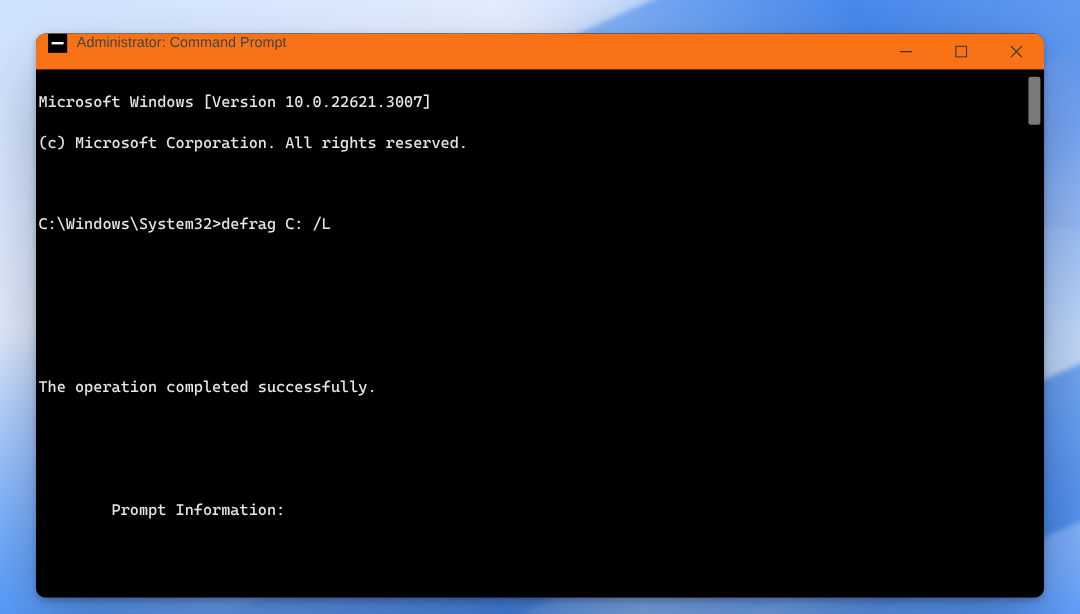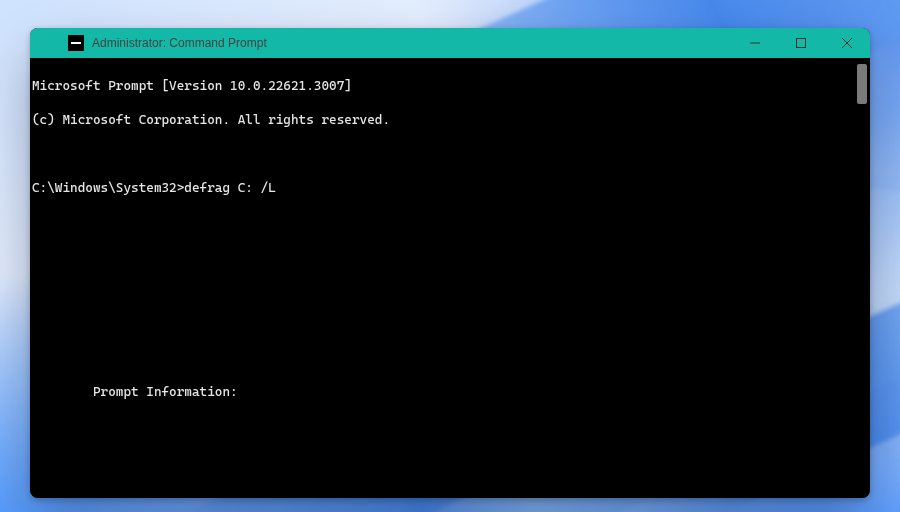--- a/index.html
+++ b/index.html
@@ -33,27 +33,26 @@
       width: 840px; height: 470px;
       background: #000;
       border-radius: 8px;
       box-shadow: 0 28px 60px rgba(0,20,60,0.35), 0 2px 6px rgba(0,0,0,0.25), inset 0 0 0 1px rgba(160,160,160,0.5);
       overflow: hidden;
       display: flex;
       flex-direction: column;
     }
     .titlebar {
       height: 30px;
-      background: #14b8a6;
+      background: #f97316;
       display: flex;
-      align-items: center;
+      align-items: flex-start;
       color: #444;
       font-size: 12px;
       user-select: none;
-      padding-left: 28px;
     }
     .app-icon {
       width: 16px; height: 16px;
       margin: 0 8px 0 10px;
       background: #000;
       position: relative;
       flex: 0 0 auto;
     }
     .app-icon::after{
       content:""; position:absolute; left:3px; top:7px; width:10px; height:2px; background:#fff;
@@ -115,27 +114,28 @@
     </div>
     <div class="winbtn">
       <svg width="10" height="10" viewBox="0 0 10 10">
           <path d="M0 0 L10 10 M10 0 L0 10" stroke="#333" stroke-width="1"></path>
         </svg>
     </div>
   </div>
 
   <div class="terminal-wrap">
     <div class="terminal">
-<div class="terminal-line">Microsoft Prompt [Version 10.0.22621.3007]</div>
+<div class="terminal-line">Microsoft Windows [Version 10.0.22621.3007]</div>
 <div class="terminal-line">(c) Microsoft Corporation. All rights reserved.</div>
 <div class="blank"></div>
 <div class="terminal-line">C:\Windows\System32&gt;defrag C: /L</div>
 <div class="blank"></div>
 <div class="blank"></div>
 <div class="blank"></div>
+<div class="terminal-line">The operation completed successfully.</div>
 <div class="blank"></div>
 <div class="blank"></div>
 <div class="terminal-line">        Prompt Information:</div>
 
 
 
 
 
 
 

